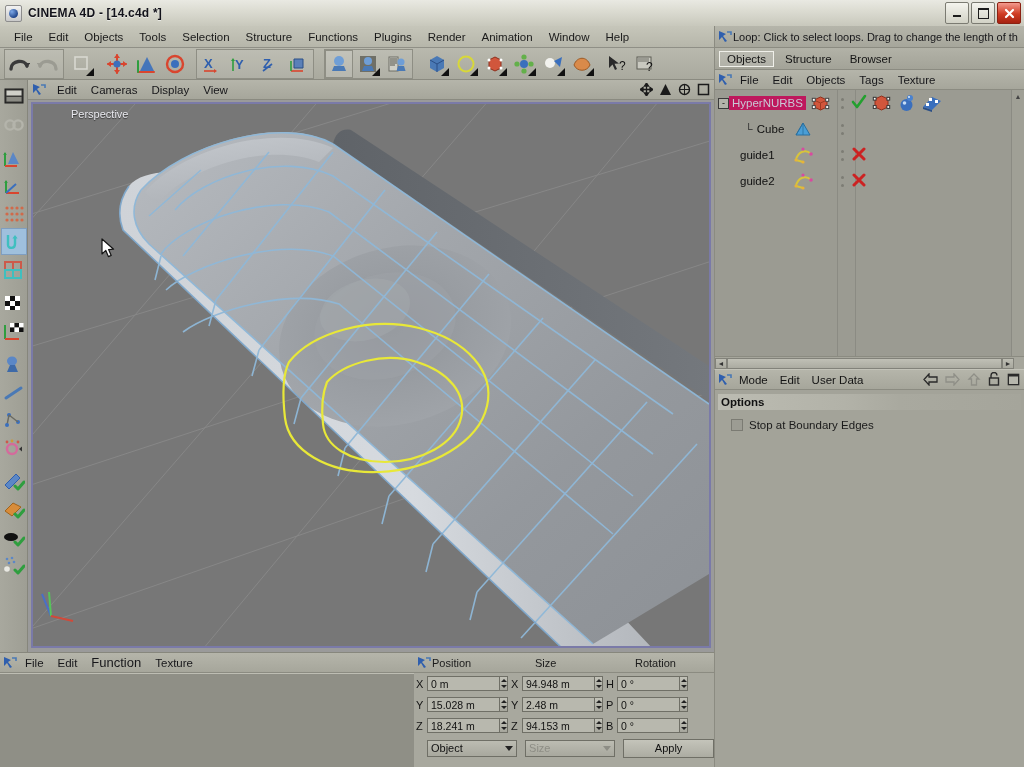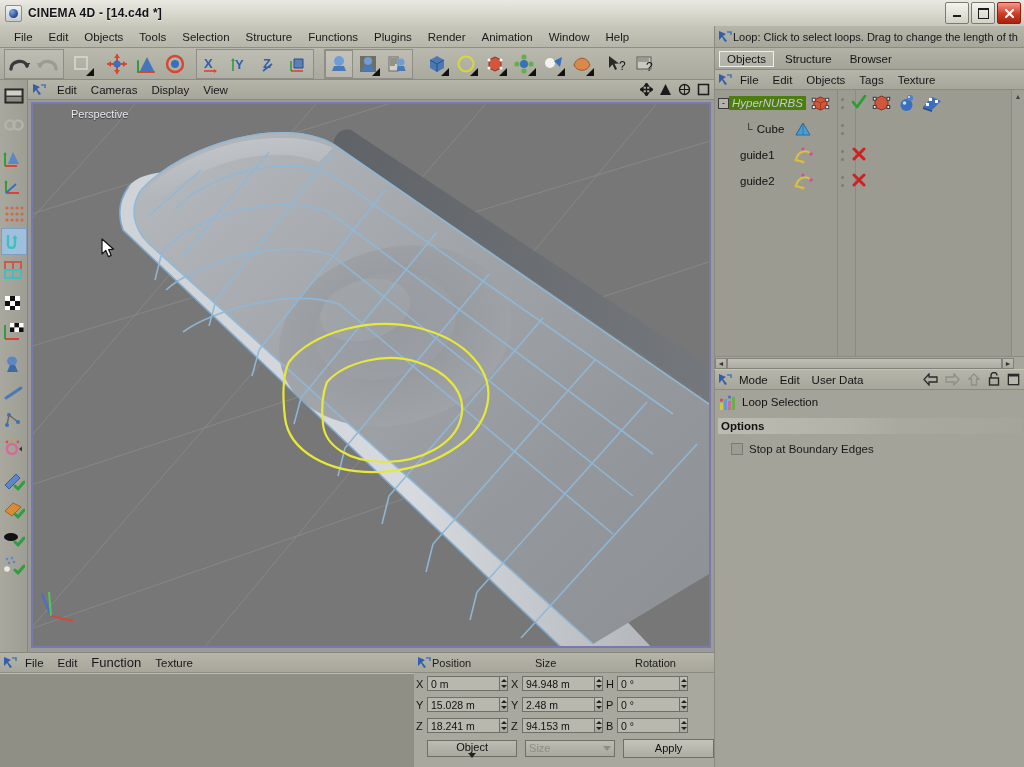--- a/index.html
+++ b/index.html
@@ -199,21 +199,21 @@
     position:absolute;left:0;top:64px;width:310px;height:266px;
     background:#9b9b92;border-left:1px solid #8b8b81;box-sizing:border-box;
     overflow:hidden;
   }
   .omline-v{position:absolute;top:0;bottom:0;width:1px;background:#8b8b83;}
   .orow{position:relative;height:26px;display:flex;align-items:center;}
   .orow .oname{
     font-size:11.5px;color:#101010;white-space:nowrap;
     padding:1px 3px;
   }
-  .orow.sel .oname{background:#4d7c0f;color:#c9c9d6;font-style:italic;}
+  .orow.sel .oname{background:#be185d;color:#c9c9d6;}
   .tree-plus{
     position:absolute;left:3px;top:8px;width:9px;height:9px;border:1px solid #3a3a3a;
     background:#b3b3aa;display:flex;align-items:center;justify-content:center;
     font-size:9px;line-height:7px;color:#111;
   }
   .dots{position:absolute;width:3px;height:3px;border-radius:50%;background:#7d7d75;}
   .omscroll-v{
     position:absolute;right:0;top:0;width:12px;height:266px;
     background:#a0a096;border-left:1px solid #8b8b83;
   }
@@ -877,21 +877,21 @@
         <span class="clab">B</span>
         <span class="cinput w3">0 °</span>
         <span class="spin">
             <i class="up"></i>
             <i class="dn"></i>
           </span>
       </div>
     </div>
 
     <div class="crow" style="height:24px;padding-left:13px;">
-      <div class="csel" style="width:93px;margin-right:8px;flex-direction:column;">
+      <div class="csel" style="width:93px;margin-right:8px;">
         <span>Object</span>
         <span class="arw"></span>
       </div>
       <div class="csel dis" style="width:93px;margin-right:8px;">
         <span>Size</span>
         <span class="arw"></span>
       </div>
       <div class="cbtn" style="width:92px;">Apply</div>
     </div>
   </div>
@@ -1098,33 +1098,20 @@
         <span>
           <svg width="13" height="13" viewBox="0 0 13 13">
               <rect x="0.7" y="0.7" width="11.6" height="11.6" fill="#2a2a2a"></rect>
               <rect x="2" y="3.5" width="9" height="7.5" fill="#b7b7ad"></rect>
             </svg>
         </span>
       </div>
     </div>
 
     <div class="attrbody">
-      <div class="attr-title">
-        <span>
-          <svg width="18" height="17" viewBox="0 0 18 17">
-            <rect x="1" y="9" width="3" height="7" fill="#d8c43a"></rect>
-            <rect x="5" y="5" width="3" height="11" fill="#5b9ed6"></rect>
-            <rect x="9" y="7" width="3" height="9" fill="#d06a9c"></rect>
-            <rect x="13" y="3" width="3" height="13" fill="#6ab04a"></rect>
-            <circle cx="2.5" cy="6" r="1.6" fill="#d84a3a"></circle>
-            <circle cx="10.5" cy="3" r="1.6" fill="#4a6fd8"></circle>
-          </svg>
-        </span>
-        <span class="t">Loop Selection</span>
-      </div>
 
       <div class="optbar">Options</div>
 
       <div class="optrow" style="margin-top:6px;">
         <span class="cbx"></span>
         <span class="lbl">Stop at Boundary Edges</span>
       </div>
     </div>
   </div>
 

